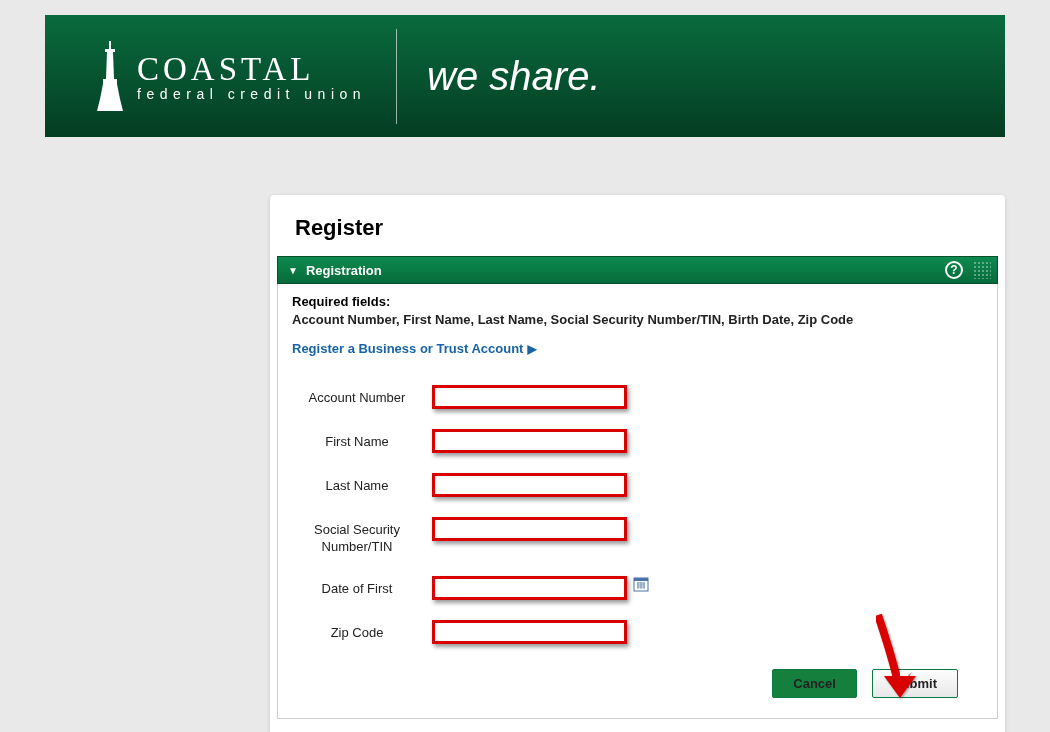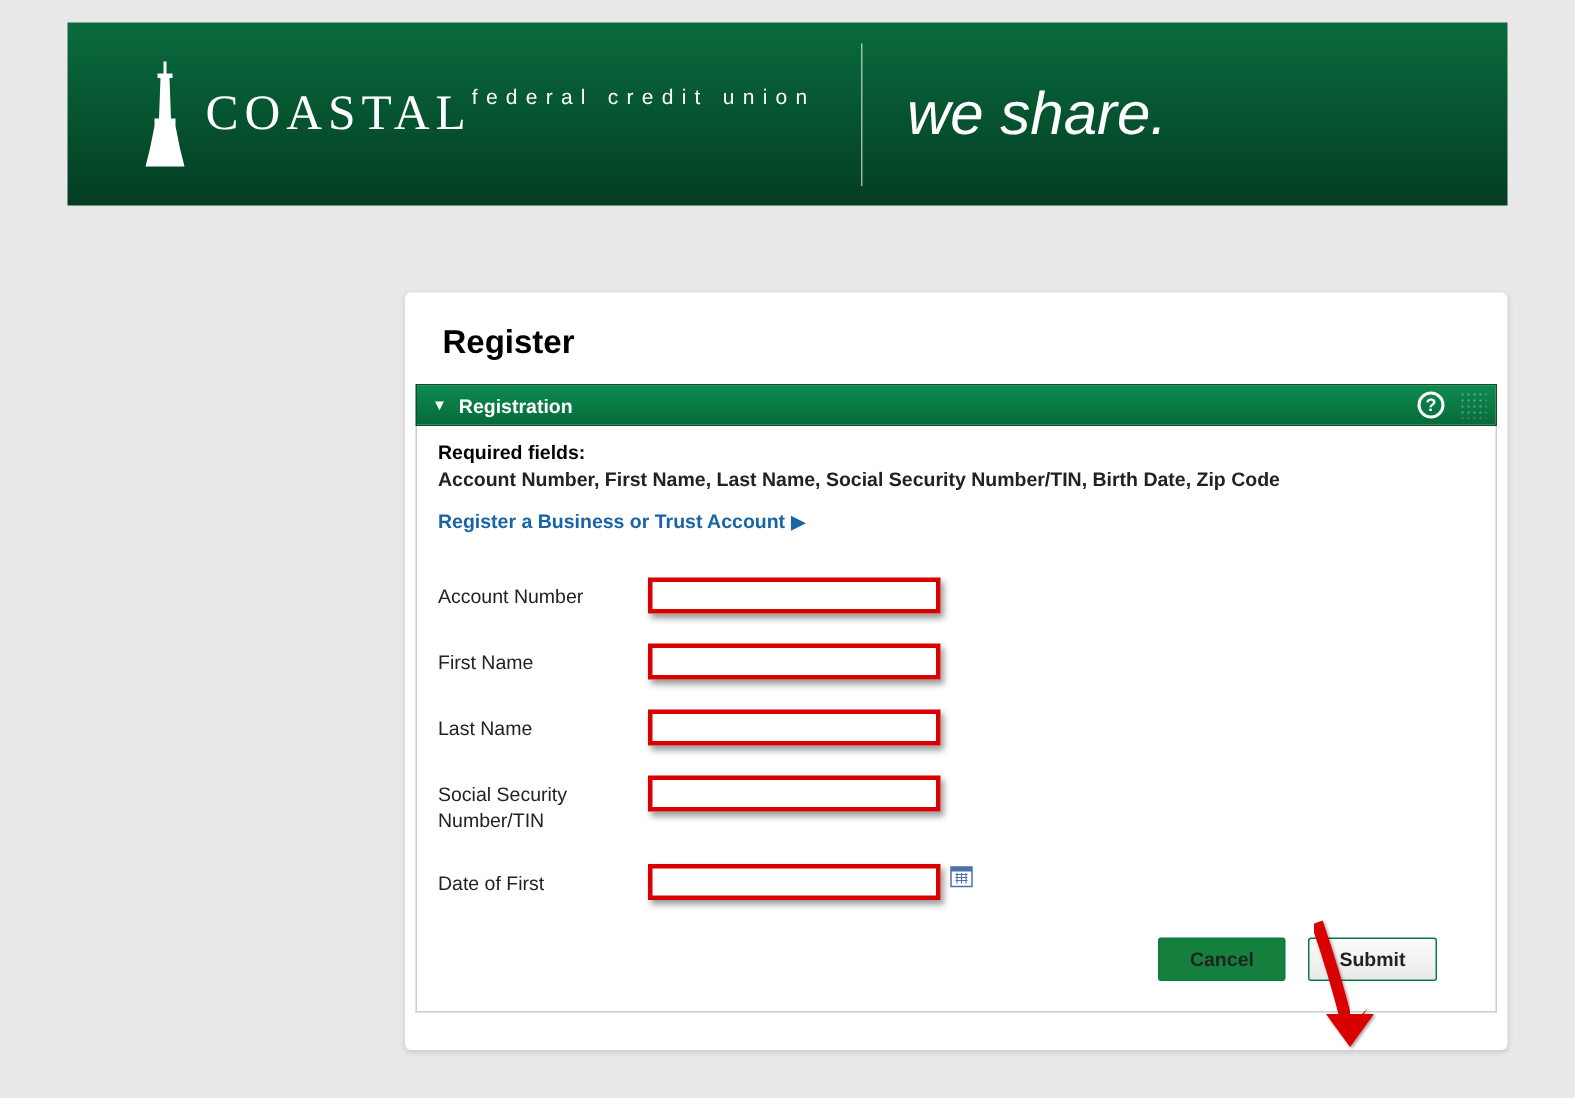--- a/index.html
+++ b/index.html
@@ -27,21 +27,21 @@
       display: flex;
       align-items: center;
     }
     .lighthouse {
       width: 30px;
       height: 75px;
       margin-right: 12px;
     }
     .logo-text {
       display: flex;
-      flex-direction: row;
+      flex-direction: column;
     }
     .brand-main {
       color: #ffffff;
       font-size: 33px;
       font-weight: 400;
       letter-spacing: 4px;
       font-family: 'Times New Roman', serif;
     }
     .brand-sub {
       color: #ffffff;
@@ -149,21 +149,21 @@
     .form-area {
       margin-top: 28px;
     }
     .form-row {
       display: flex;
       align-items: flex-start;
       margin-bottom: 20px;
     }
     .label {
       width: 140px;
-      text-align: left;
+      text-align: center;
       font-size: 13px;
       color: #222;
       padding-top: 5px;
       padding-right: 10px;
       line-height: 1.3;
     }
     .input-wrap {
       position: relative;
       display: inline-block;
     }
@@ -285,20 +285,26 @@
           <rect x="1" y="2" width="14" height="3" fill="#4a72a8"></rect>
           <line x1="4" y1="7" x2="12" y2="7" stroke="#4a72a8" stroke-width="0.7"></line>
           <line x1="4" y1="9" x2="12" y2="9" stroke="#4a72a8" stroke-width="0.7"></line>
           <line x1="4" y1="11" x2="12" y2="11" stroke="#4a72a8" stroke-width="0.7"></line>
           <line x1="5" y1="6" x2="5" y2="13" stroke="#4a72a8" stroke-width="0.7"></line>
           <line x1="8" y1="6" x2="8" y2="13" stroke="#4a72a8" stroke-width="0.7"></line>
           <line x1="11" y1="6" x2="11" y2="13" stroke="#4a72a8" stroke-width="0.7"></line>
         </svg>
       </div>
 
+      <div class="form-row">
+        <div class="label">Zip Code</div>
+        <span class="input-wrap input-shadow">
+          <input type="text" value="" style="">
+        </span>
+      </div>
 
     </div>
 
     <div class="buttons">
       <button class="btn">Cancel</button>
       <button class="btn btn-submit">Submit</button>
     </div>
   </div>
 </div>
 

